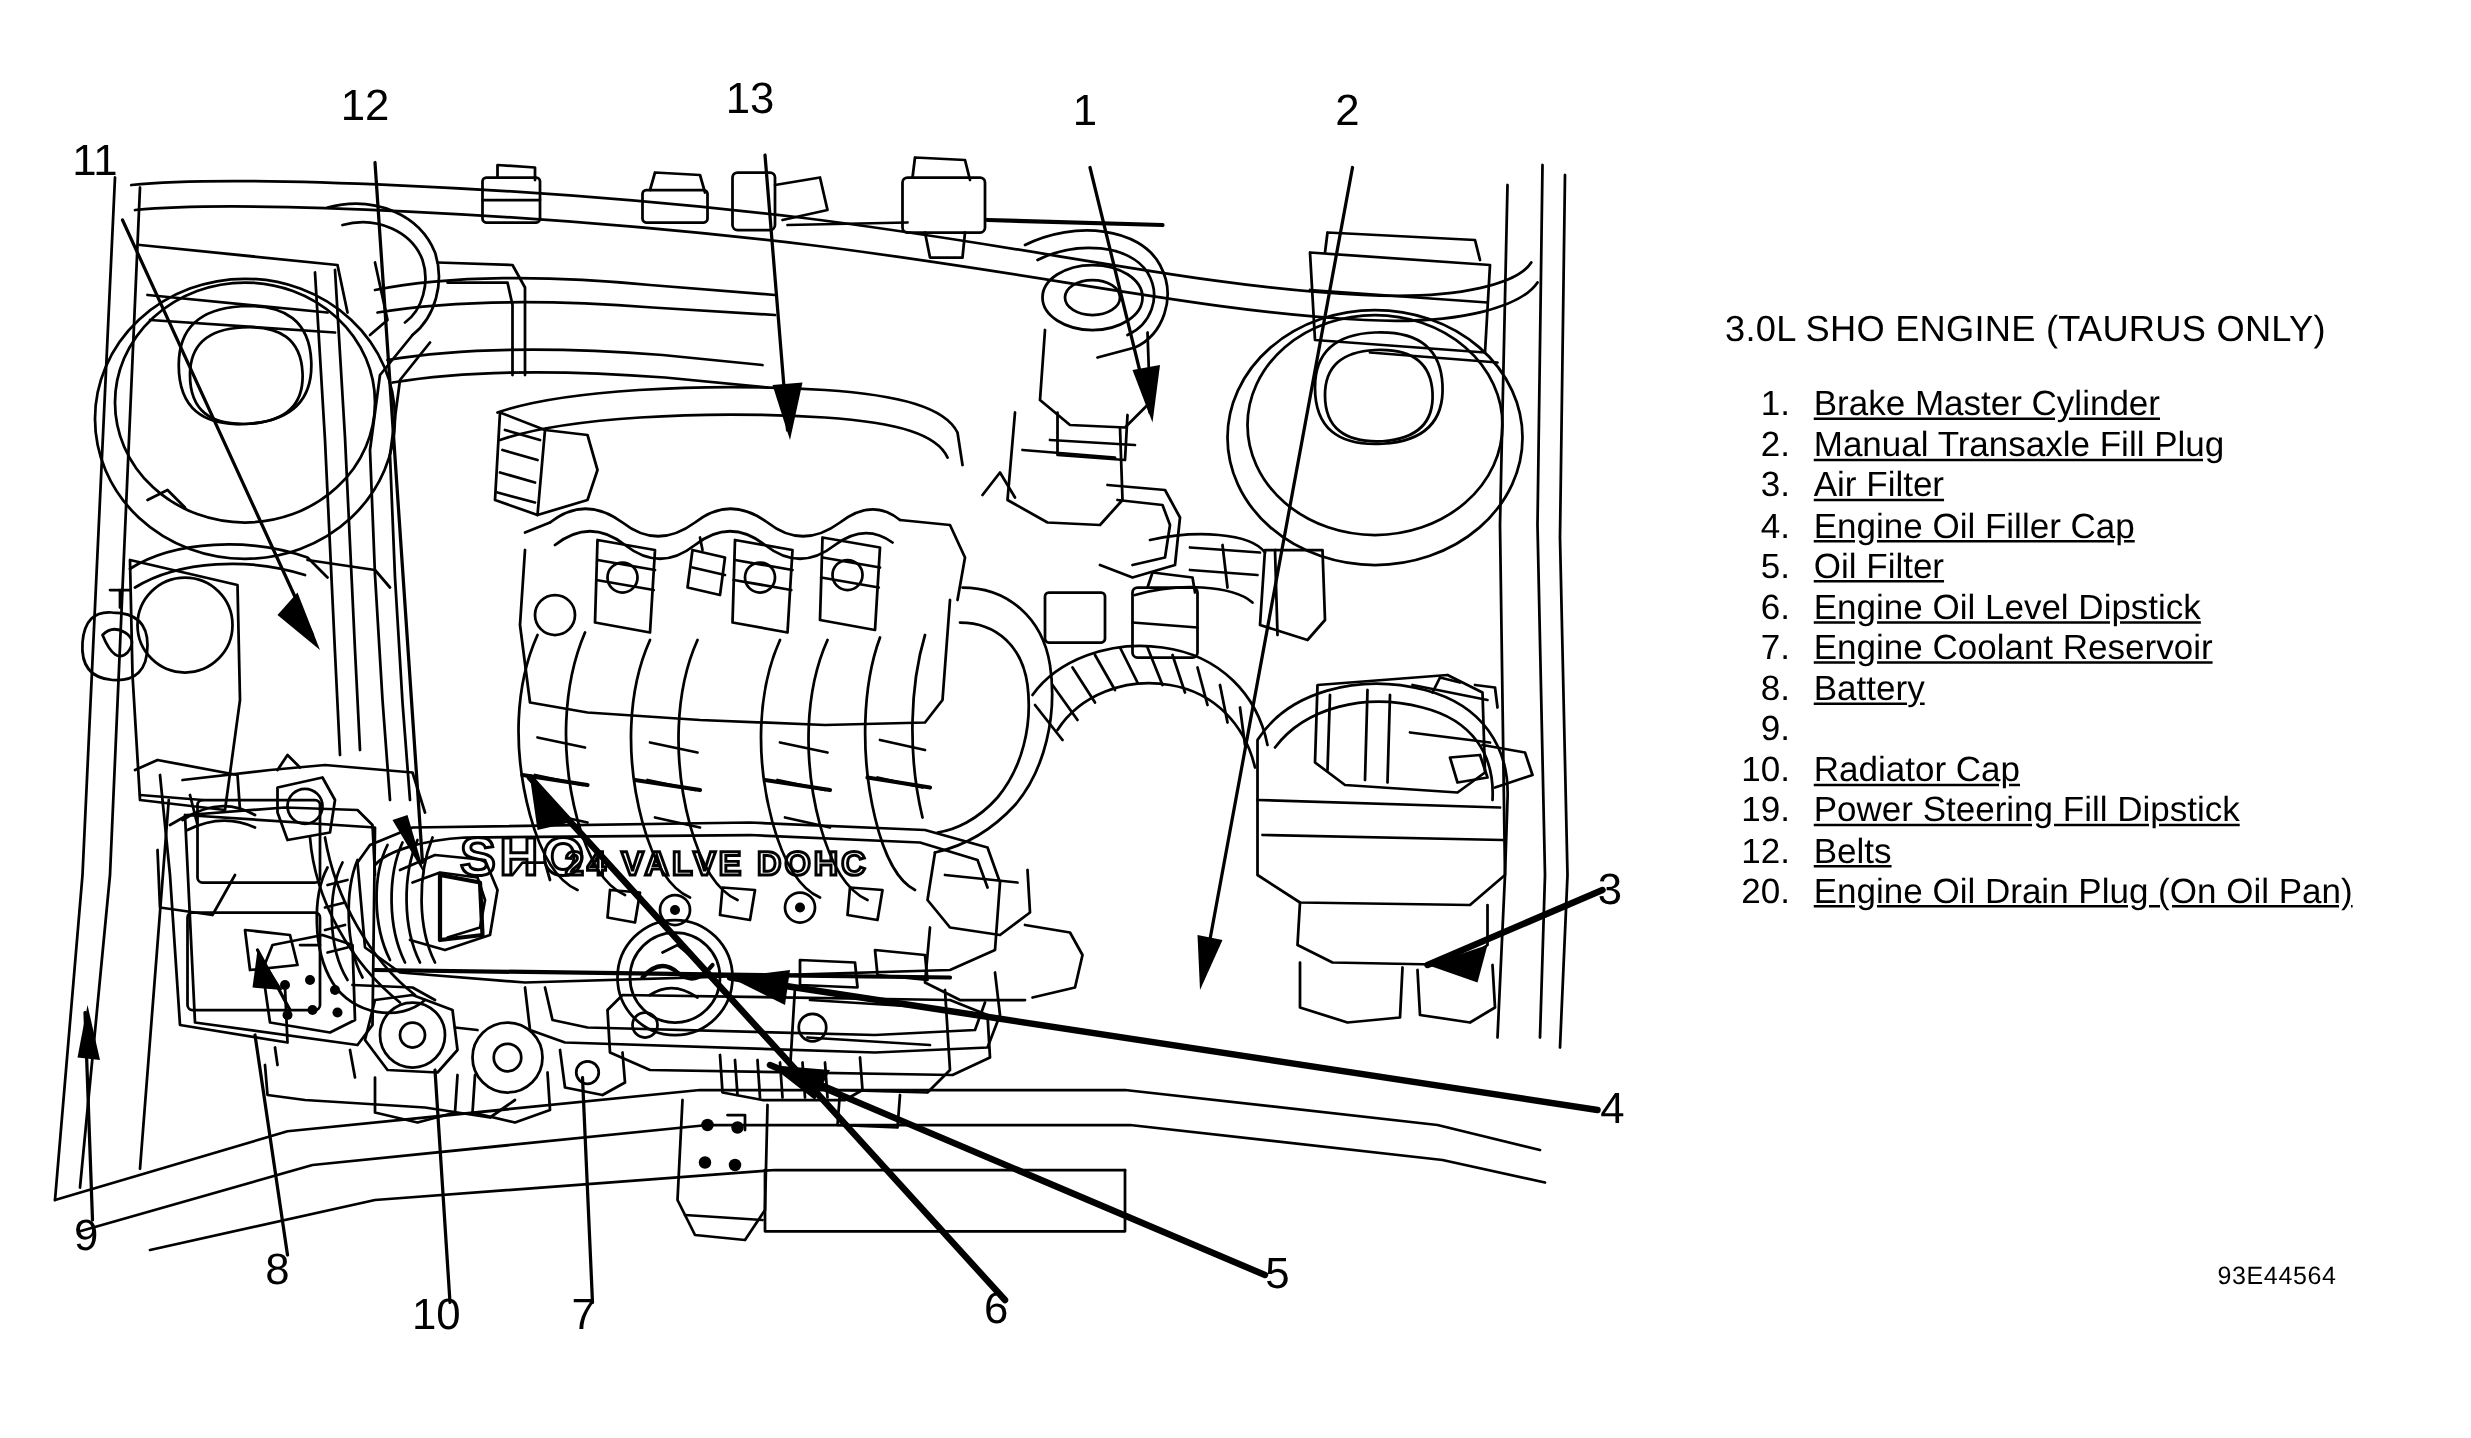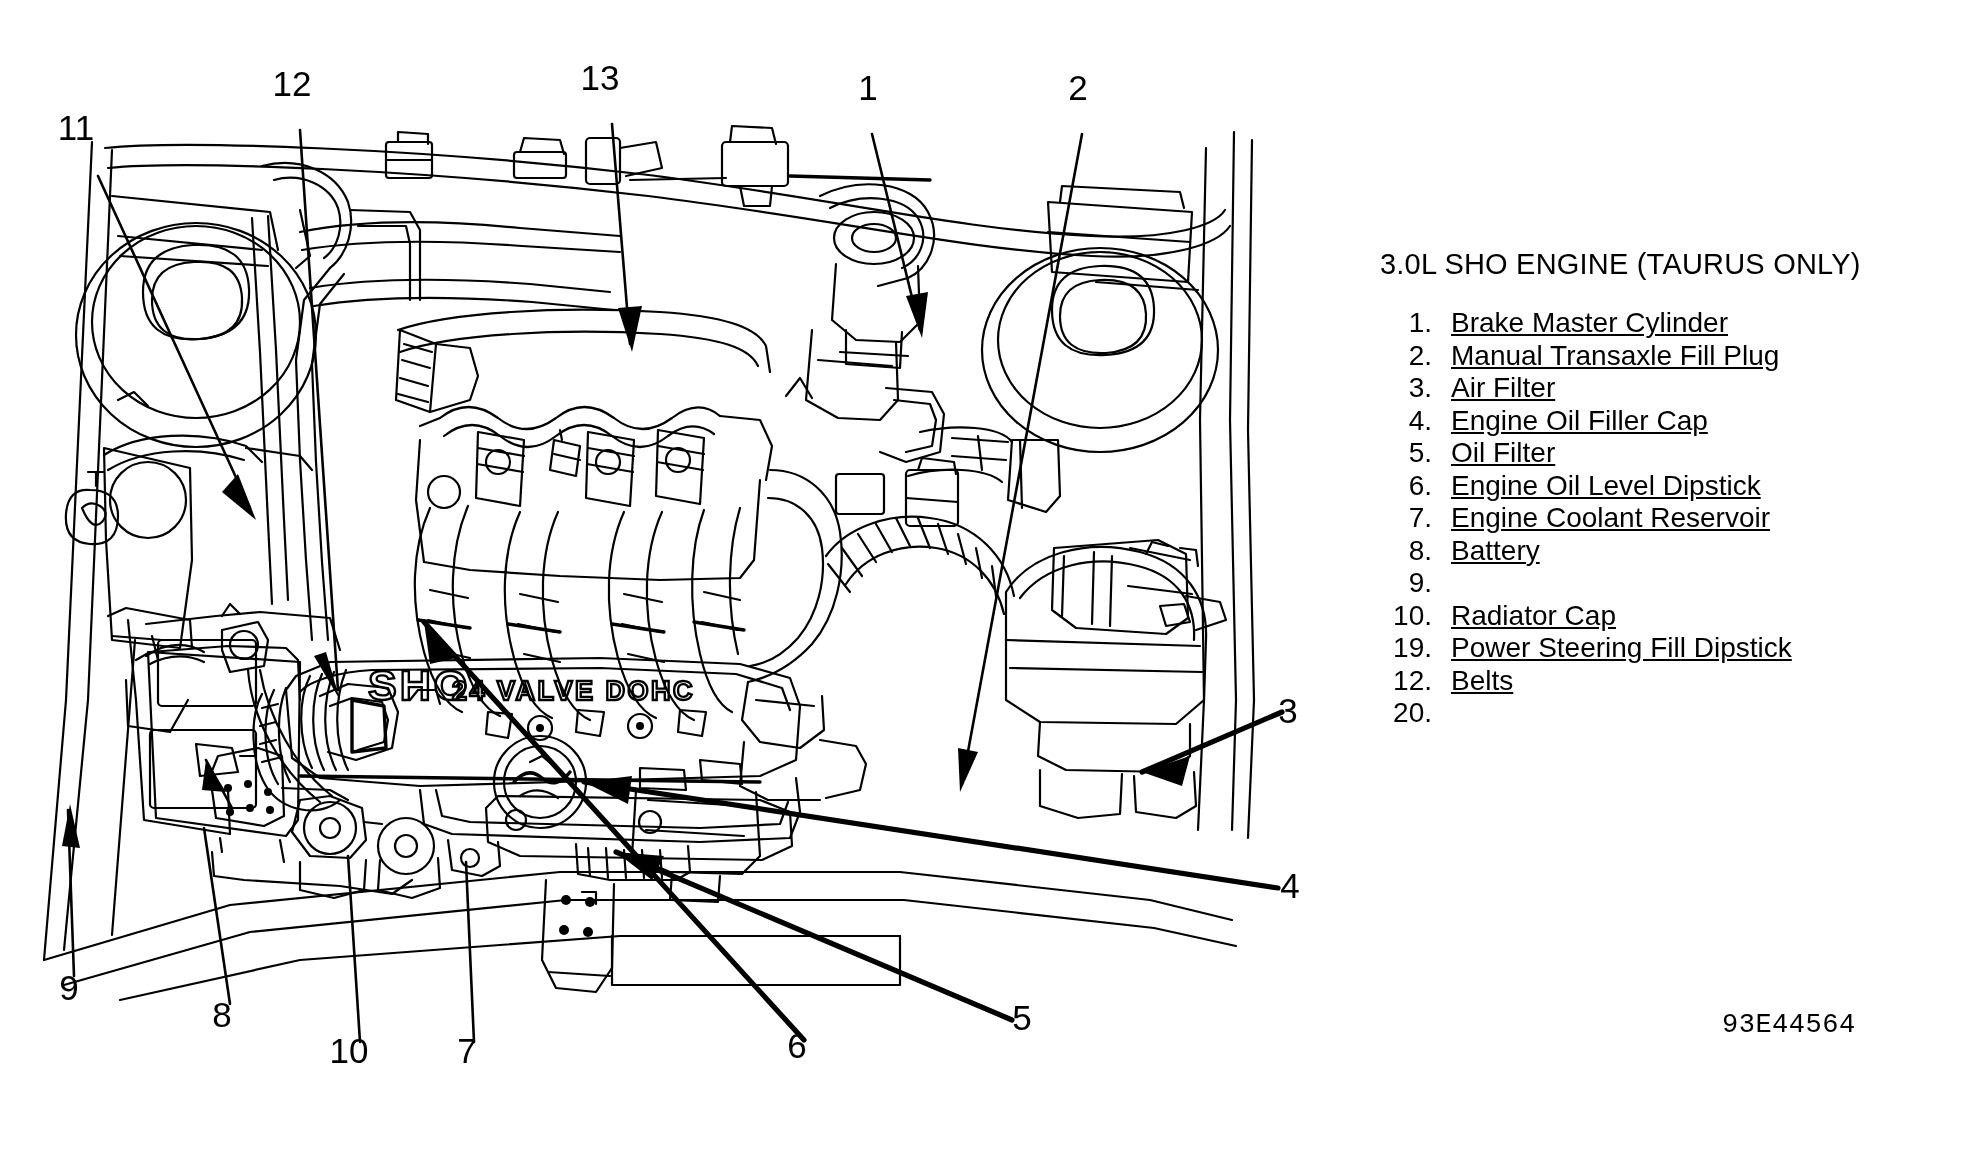--- a/index.html
+++ b/index.html
@@ -54,24 +54,24 @@
     flex: 0 0 52px;
   }
   .lg-label {
     display: inline-block;
     padding-left: 19px;
     text-decoration: underline;
   }
   
   #figure-code {
     position: absolute;
-    left: 1722px;
+    left: 1774px;
     top: 1010px;
-    font-family: Liberation Mono, monospace;
-    font-size: 27px;
+    font-family: Liberation Sans, sans-serif;
+    font-size: 20px;
     letter-spacing: 0.5px;
   }
   
   #drawing {
     position: absolute;
     left: 0;
     top: 0;
     width: 1360px;
     height: 1150px;
   }
@@ -567,19 +567,20 @@
         <li>
           <span class="lg-num">19.</span>
           <span class="lg-label">Power Steering Fill Dipstick</span>
         </li>
         <li>
           <span class="lg-num">12.</span>
           <span class="lg-label">Belts</span>
         </li>
         <li>
           <span class="lg-num">20.</span>
+          <span class="lg-label">Engine Oil Drain Plug (On Oil Pan)</span>
         </li>
       </ul>
   </div>
 
   <div id="figure-code">93E44564</div>
 
 </div>
 
 </body></html>

